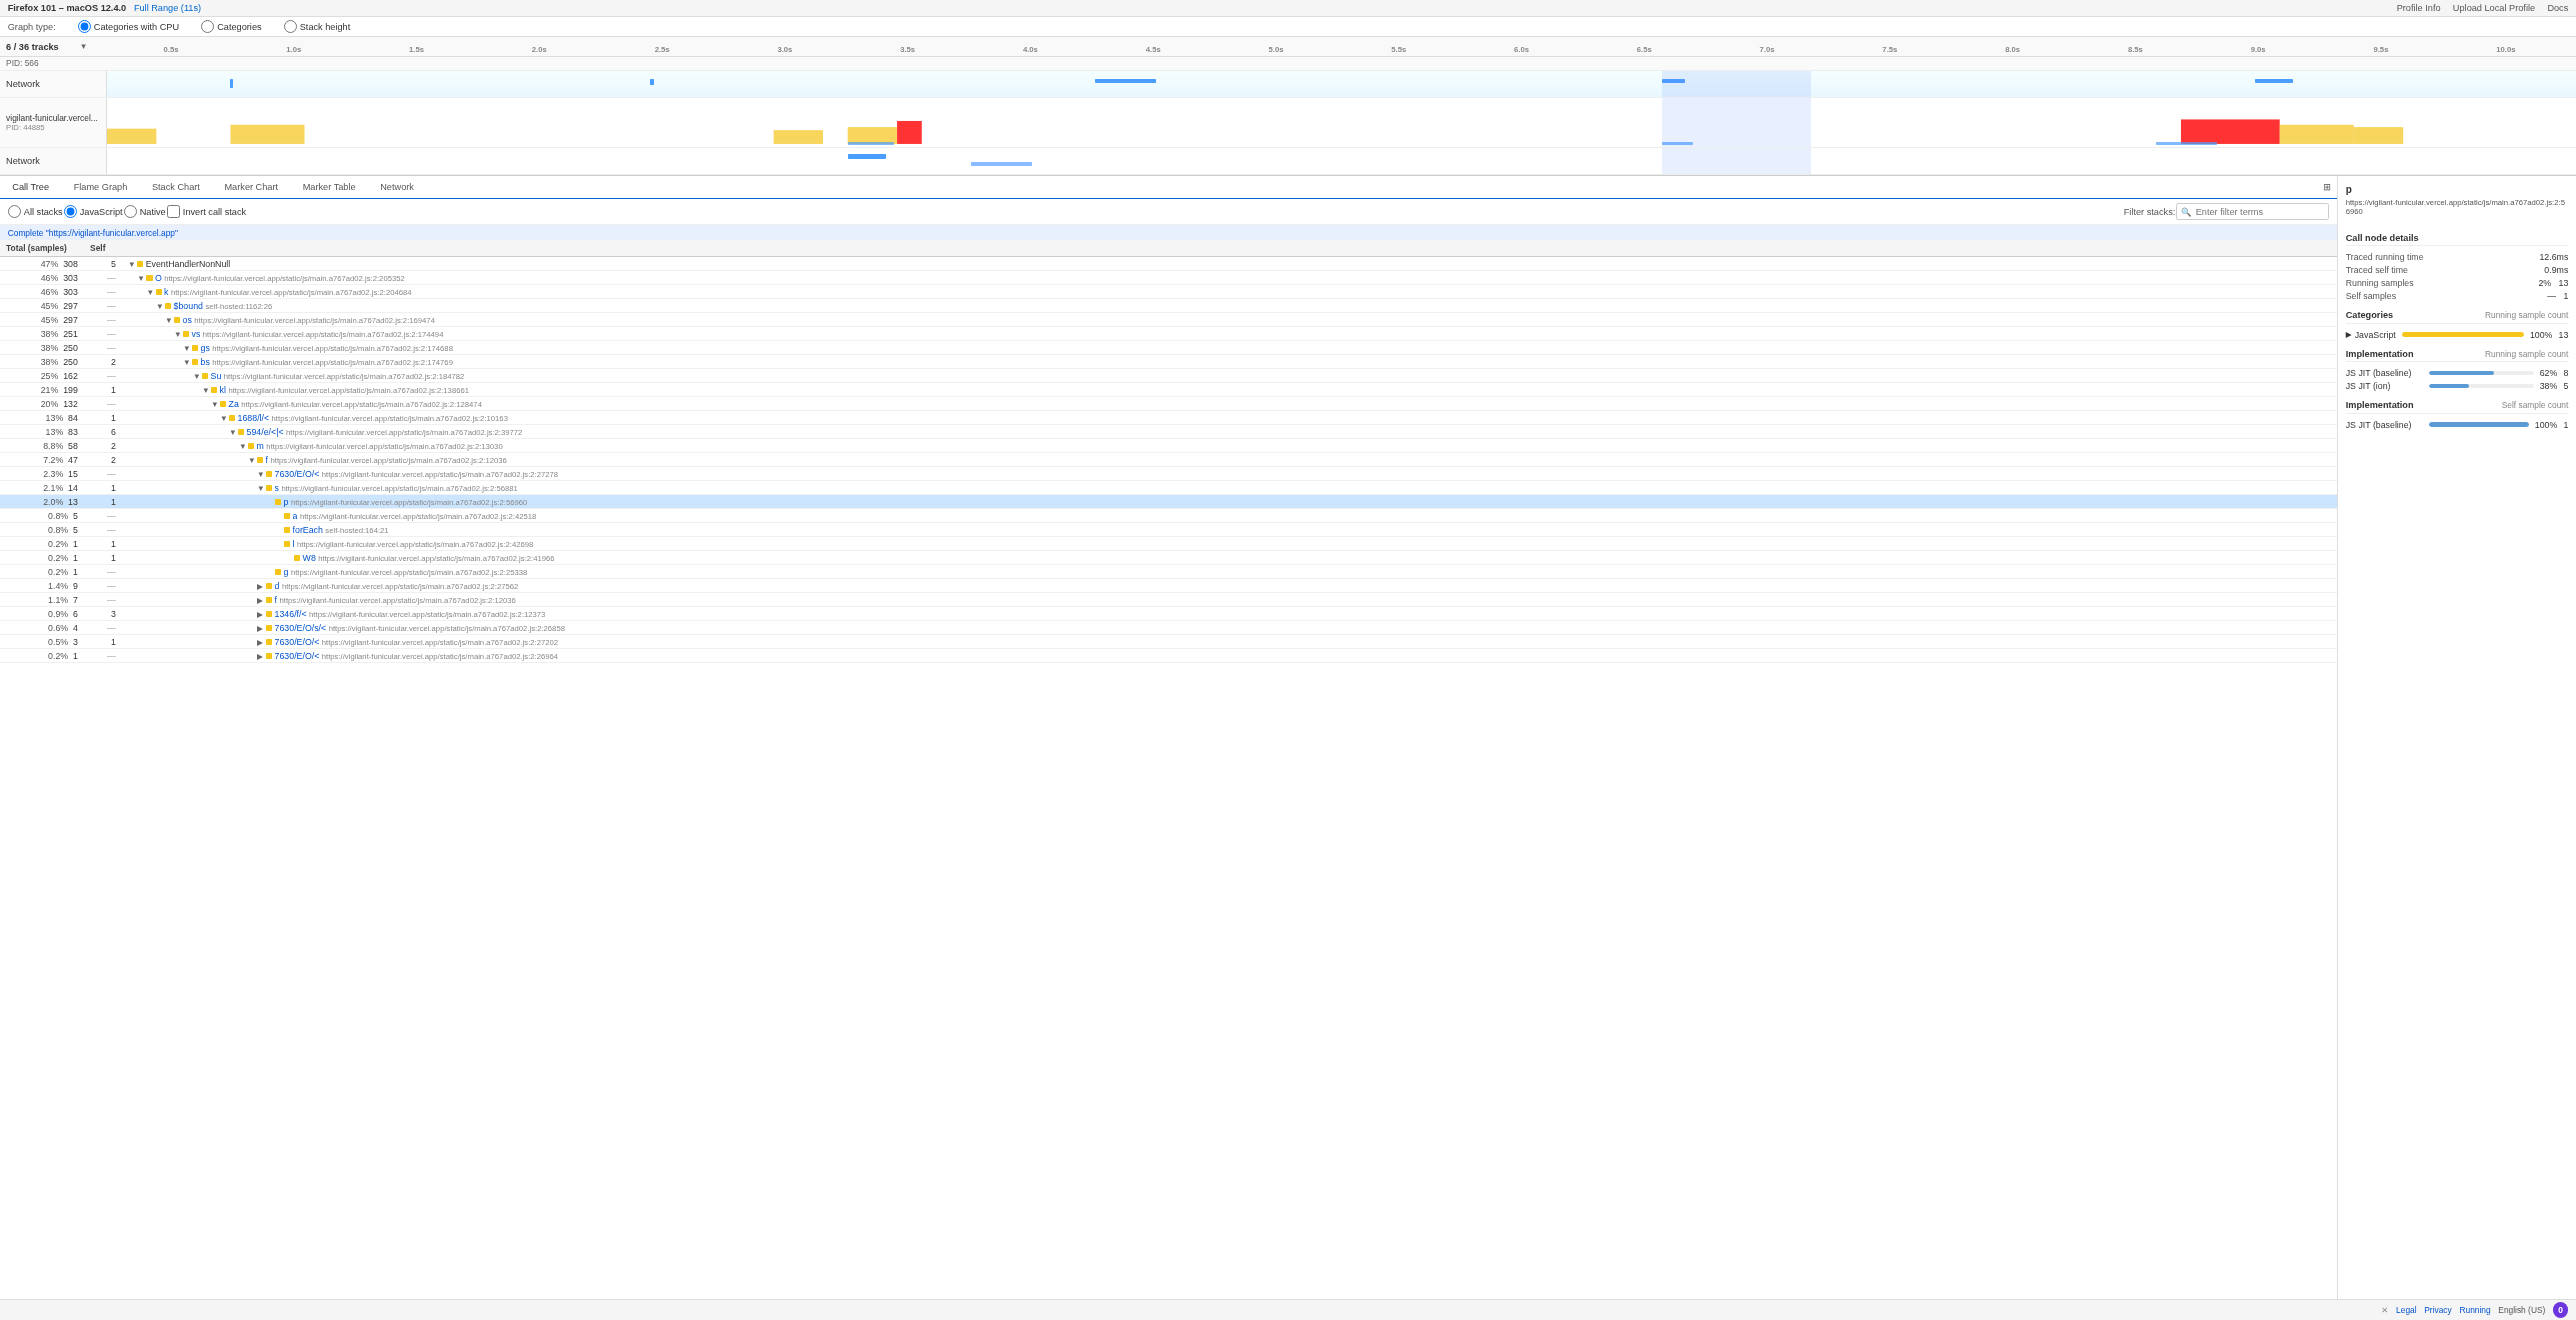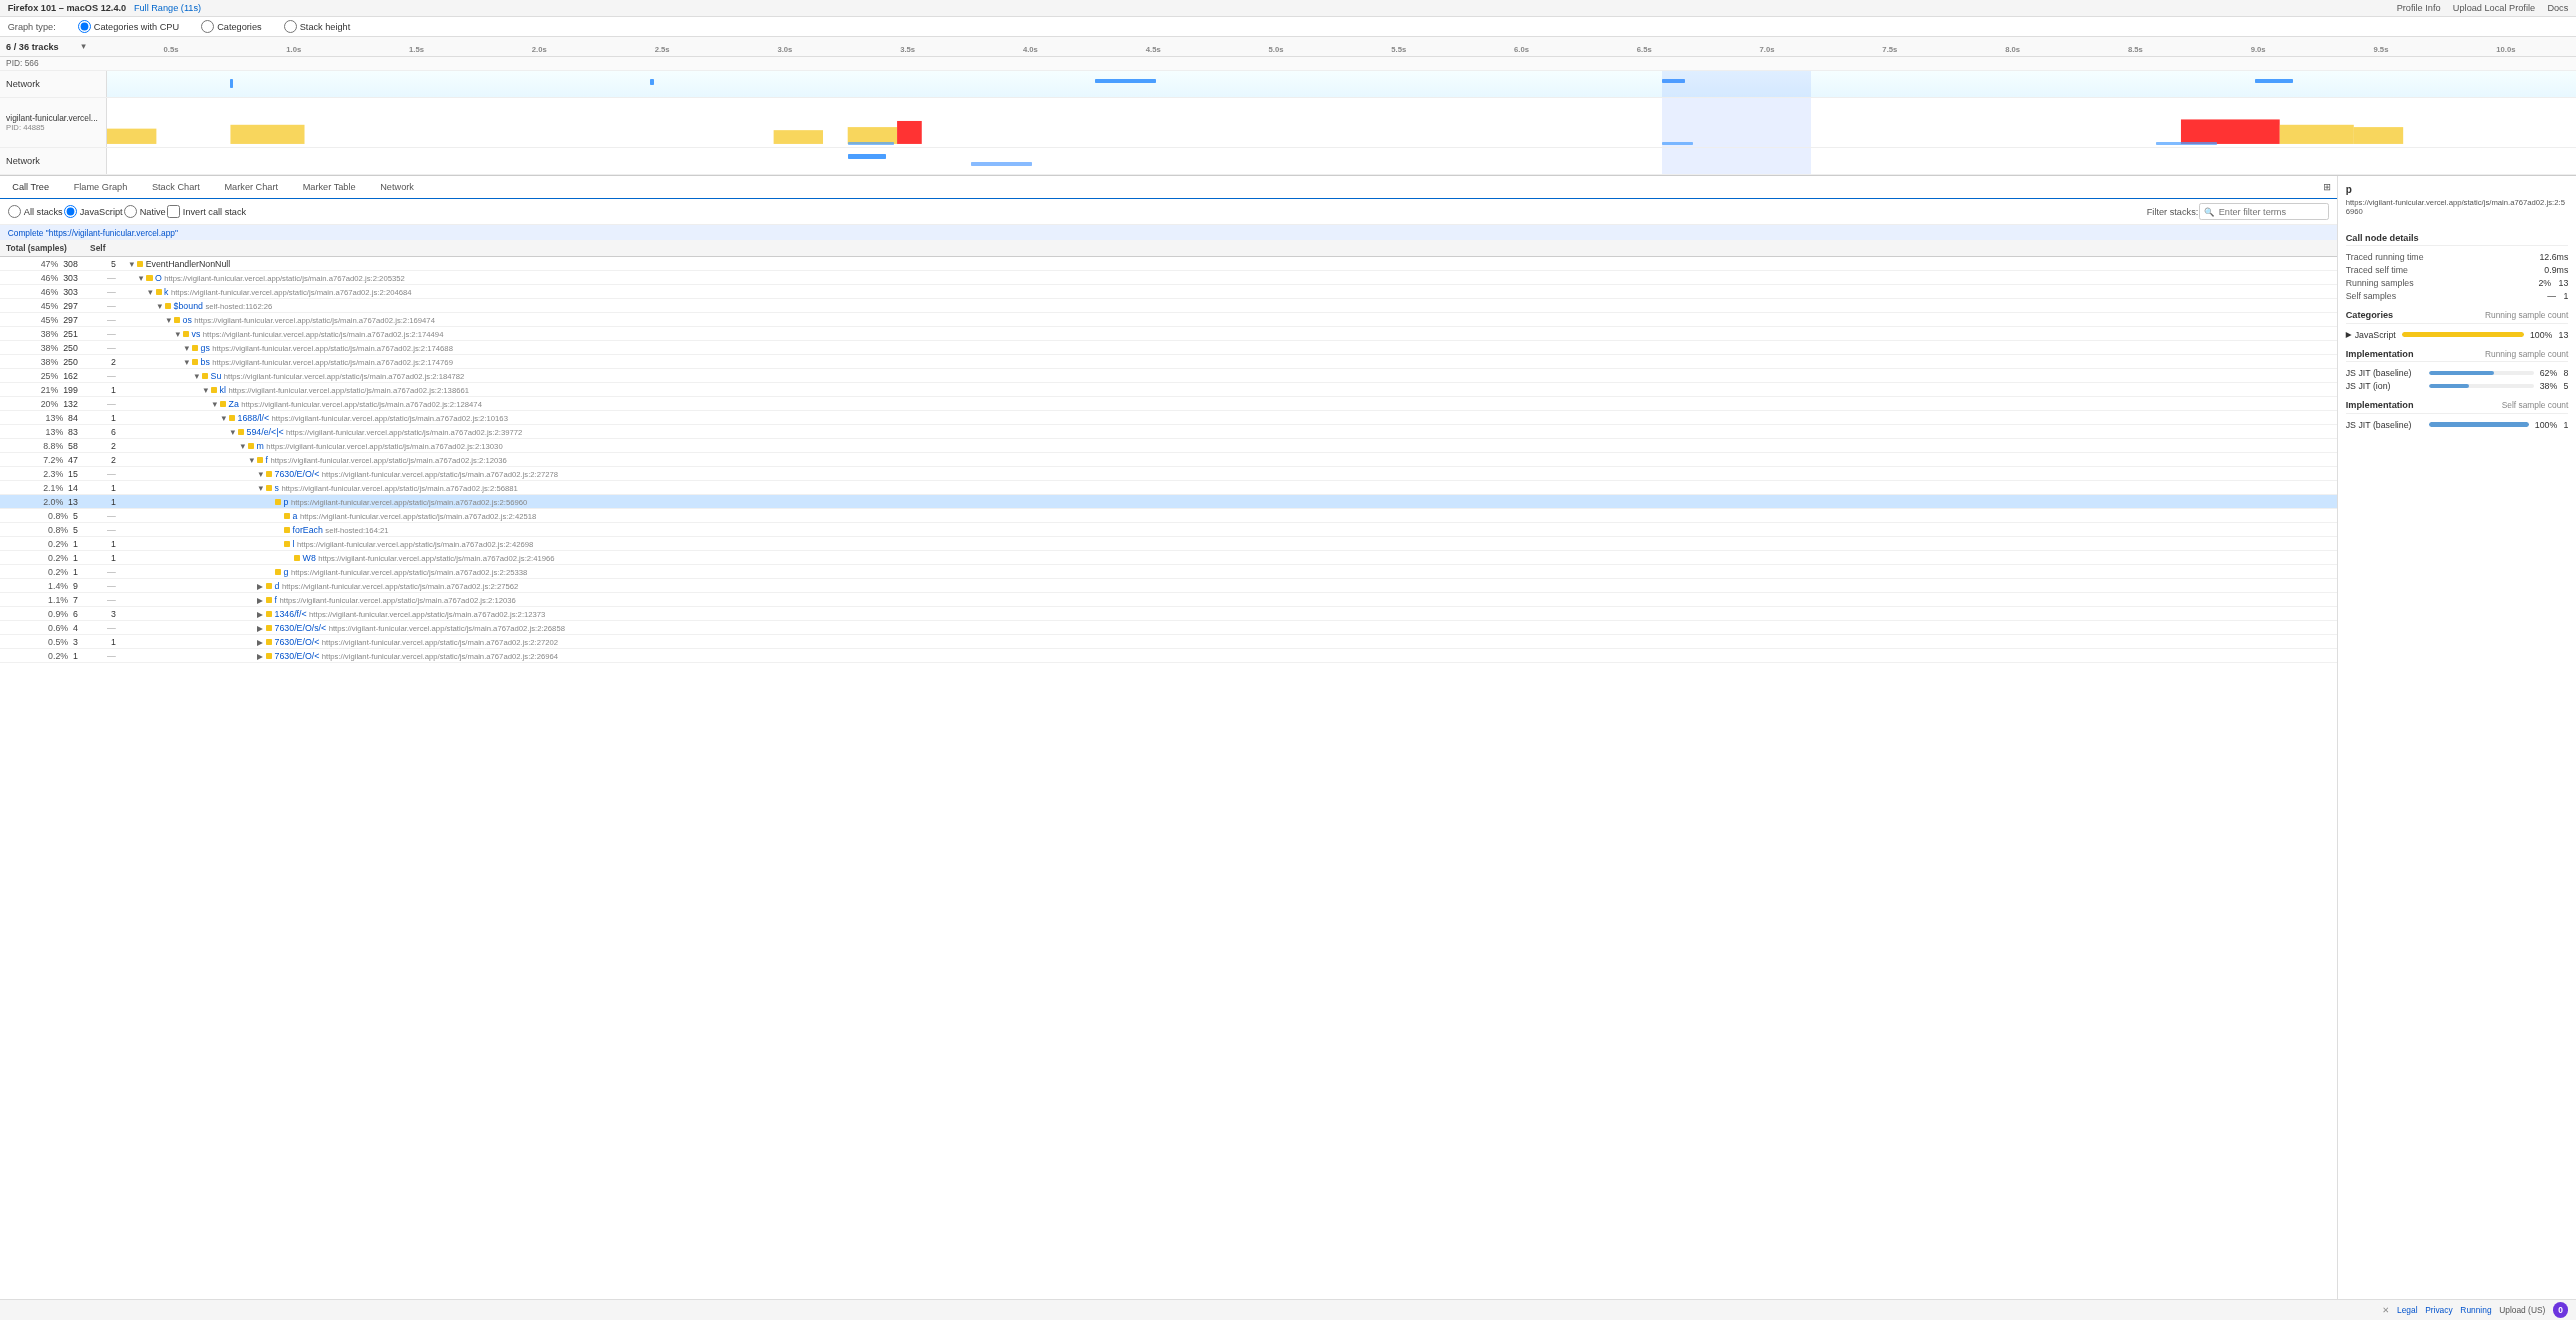--- a/index.html
+++ b/index.html
@@ -43,21 +43,21 @@
 
     
     #tabs-bar { display: flex; align-items: center; border-bottom: 1.5px solid #0066cc; background: #fff; flex-shrink: 0; }
     .tab-item { padding: 6.1px 12.3px; font-size: 9.2px; cursor: pointer; color: #555; border-bottom: 1.5px solid transparent; margin-bottom: -1.5px; white-space: nowrap; }
     .tab-item.active { color: #333; border-bottom: 1.5px solid #0066cc; font-weight: 500; }
     #tab-screenshot-btn { margin-left: auto; padding: 3.1px 6.1px; cursor: pointer; color: #555; }
 
     
     #controls-row { display: flex; align-items: center; padding: 4.6px 7.7px; border-bottom: 0.8px solid #eee; background: #fff; flex-shrink: 0; gap: 1px; font-size: 9.2px; flex-wrap: wrap; }
     #filter-label { margin-left: auto; font-size: 9.2px; color: #555; }
-    #filter-input { border: 0.8px solid #ccc; border-radius: 2.3px; padding: 2.3px 6.1px 2.3px 18.4px; font-size: 9.2px; width: 130px; position: relative; }
+    #filter-input { border: 0.8px solid #ccc; border-radius: 2.3px; padding: 2.3px 6.1px 2.3px 18.4px; font-size: 9.2px; width: 153px; position: relative; }
     #filter-wrapper { position: relative; display: flex; align-items: center; }
     #filter-wrapper .search-icon { position: absolute; left: 4.6px; color: #888; font-size: 8.4px; z-index: 1; }
     #invert-checkbox { display: flex; align-items: center; gap: 3.1px; cursor: pointer; }
 
     
     #complete-link { padding: 2.3px 7.7px; background: #e8f0fe; font-size: 8.4px; color: #0052cc; cursor: pointer; flex-shrink: 0; }
 
     
     #call-tree-table { flex: 1; overflow-y: auto; overflow-x: auto; }
     table { width: 100%; border-collapse: collapse; font-size: 8.8px; }
@@ -489,16 +489,16 @@
       <span>1</span>
     </div>
   </div>
 </div>
 
 <div id="bottom-bar">
   <span style="cursor:pointer; color:#888;">✕</span>
   <a>Legal</a>
   <a>Privacy</a>
   <a>Running</a>
-  <span>Upload (US)</span>
+  <span>English (US)</span>
   <div class="bottom-badge">0</div>
 </div>
 
 
 </body></html>

